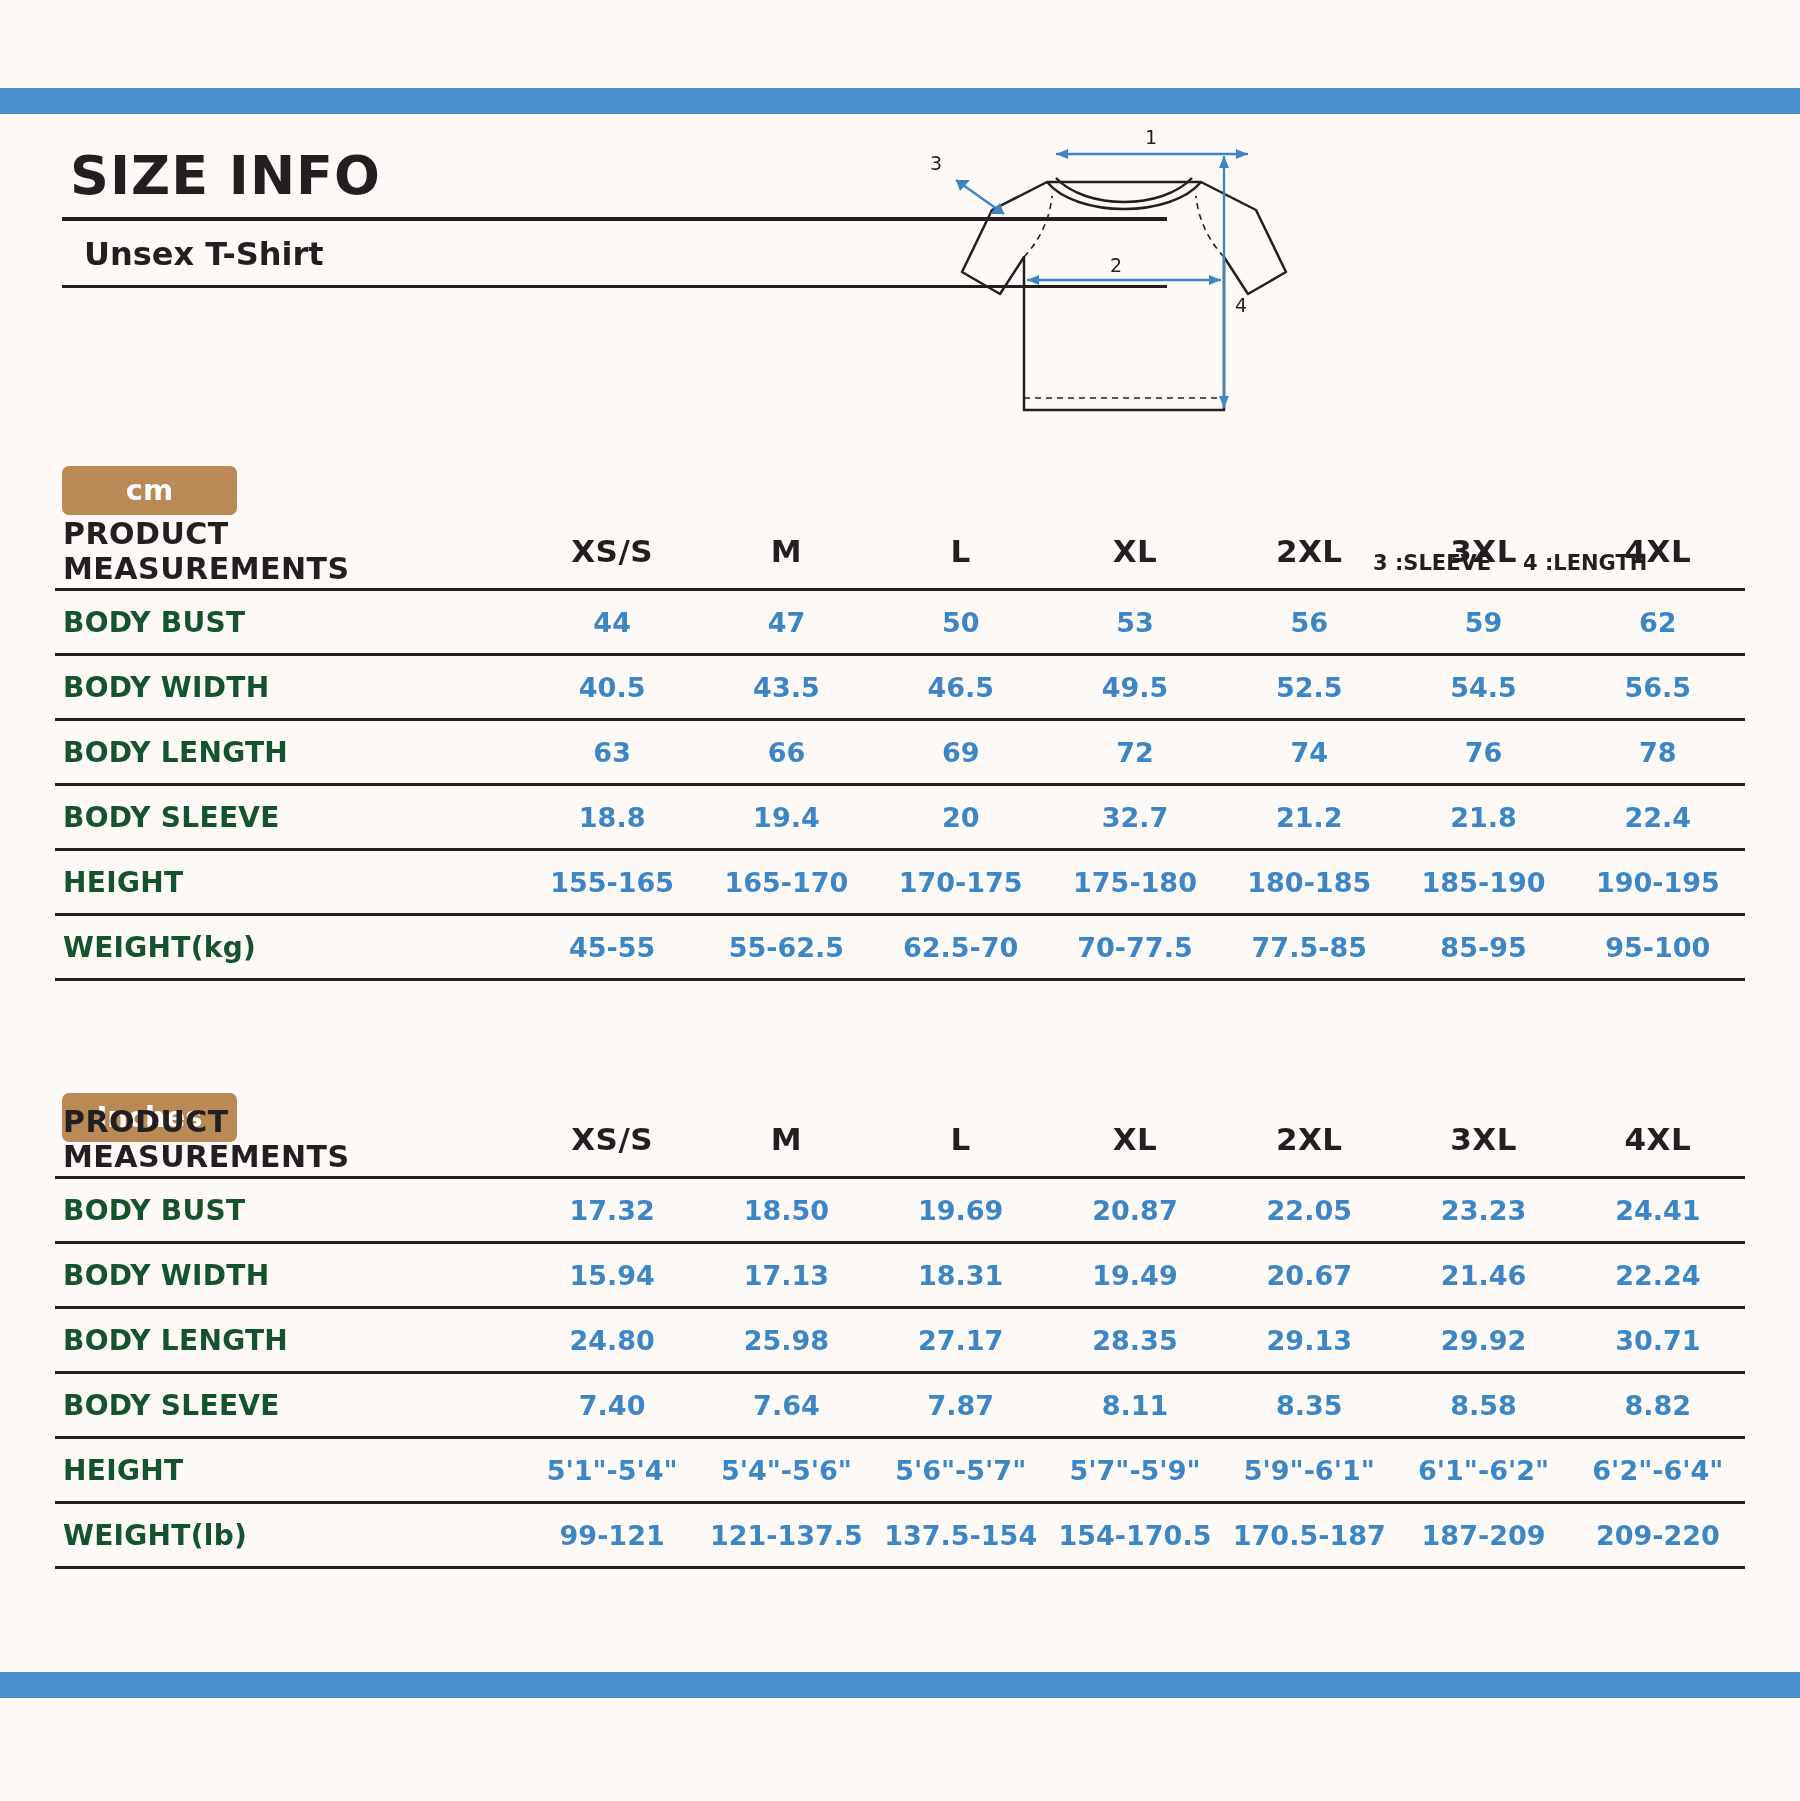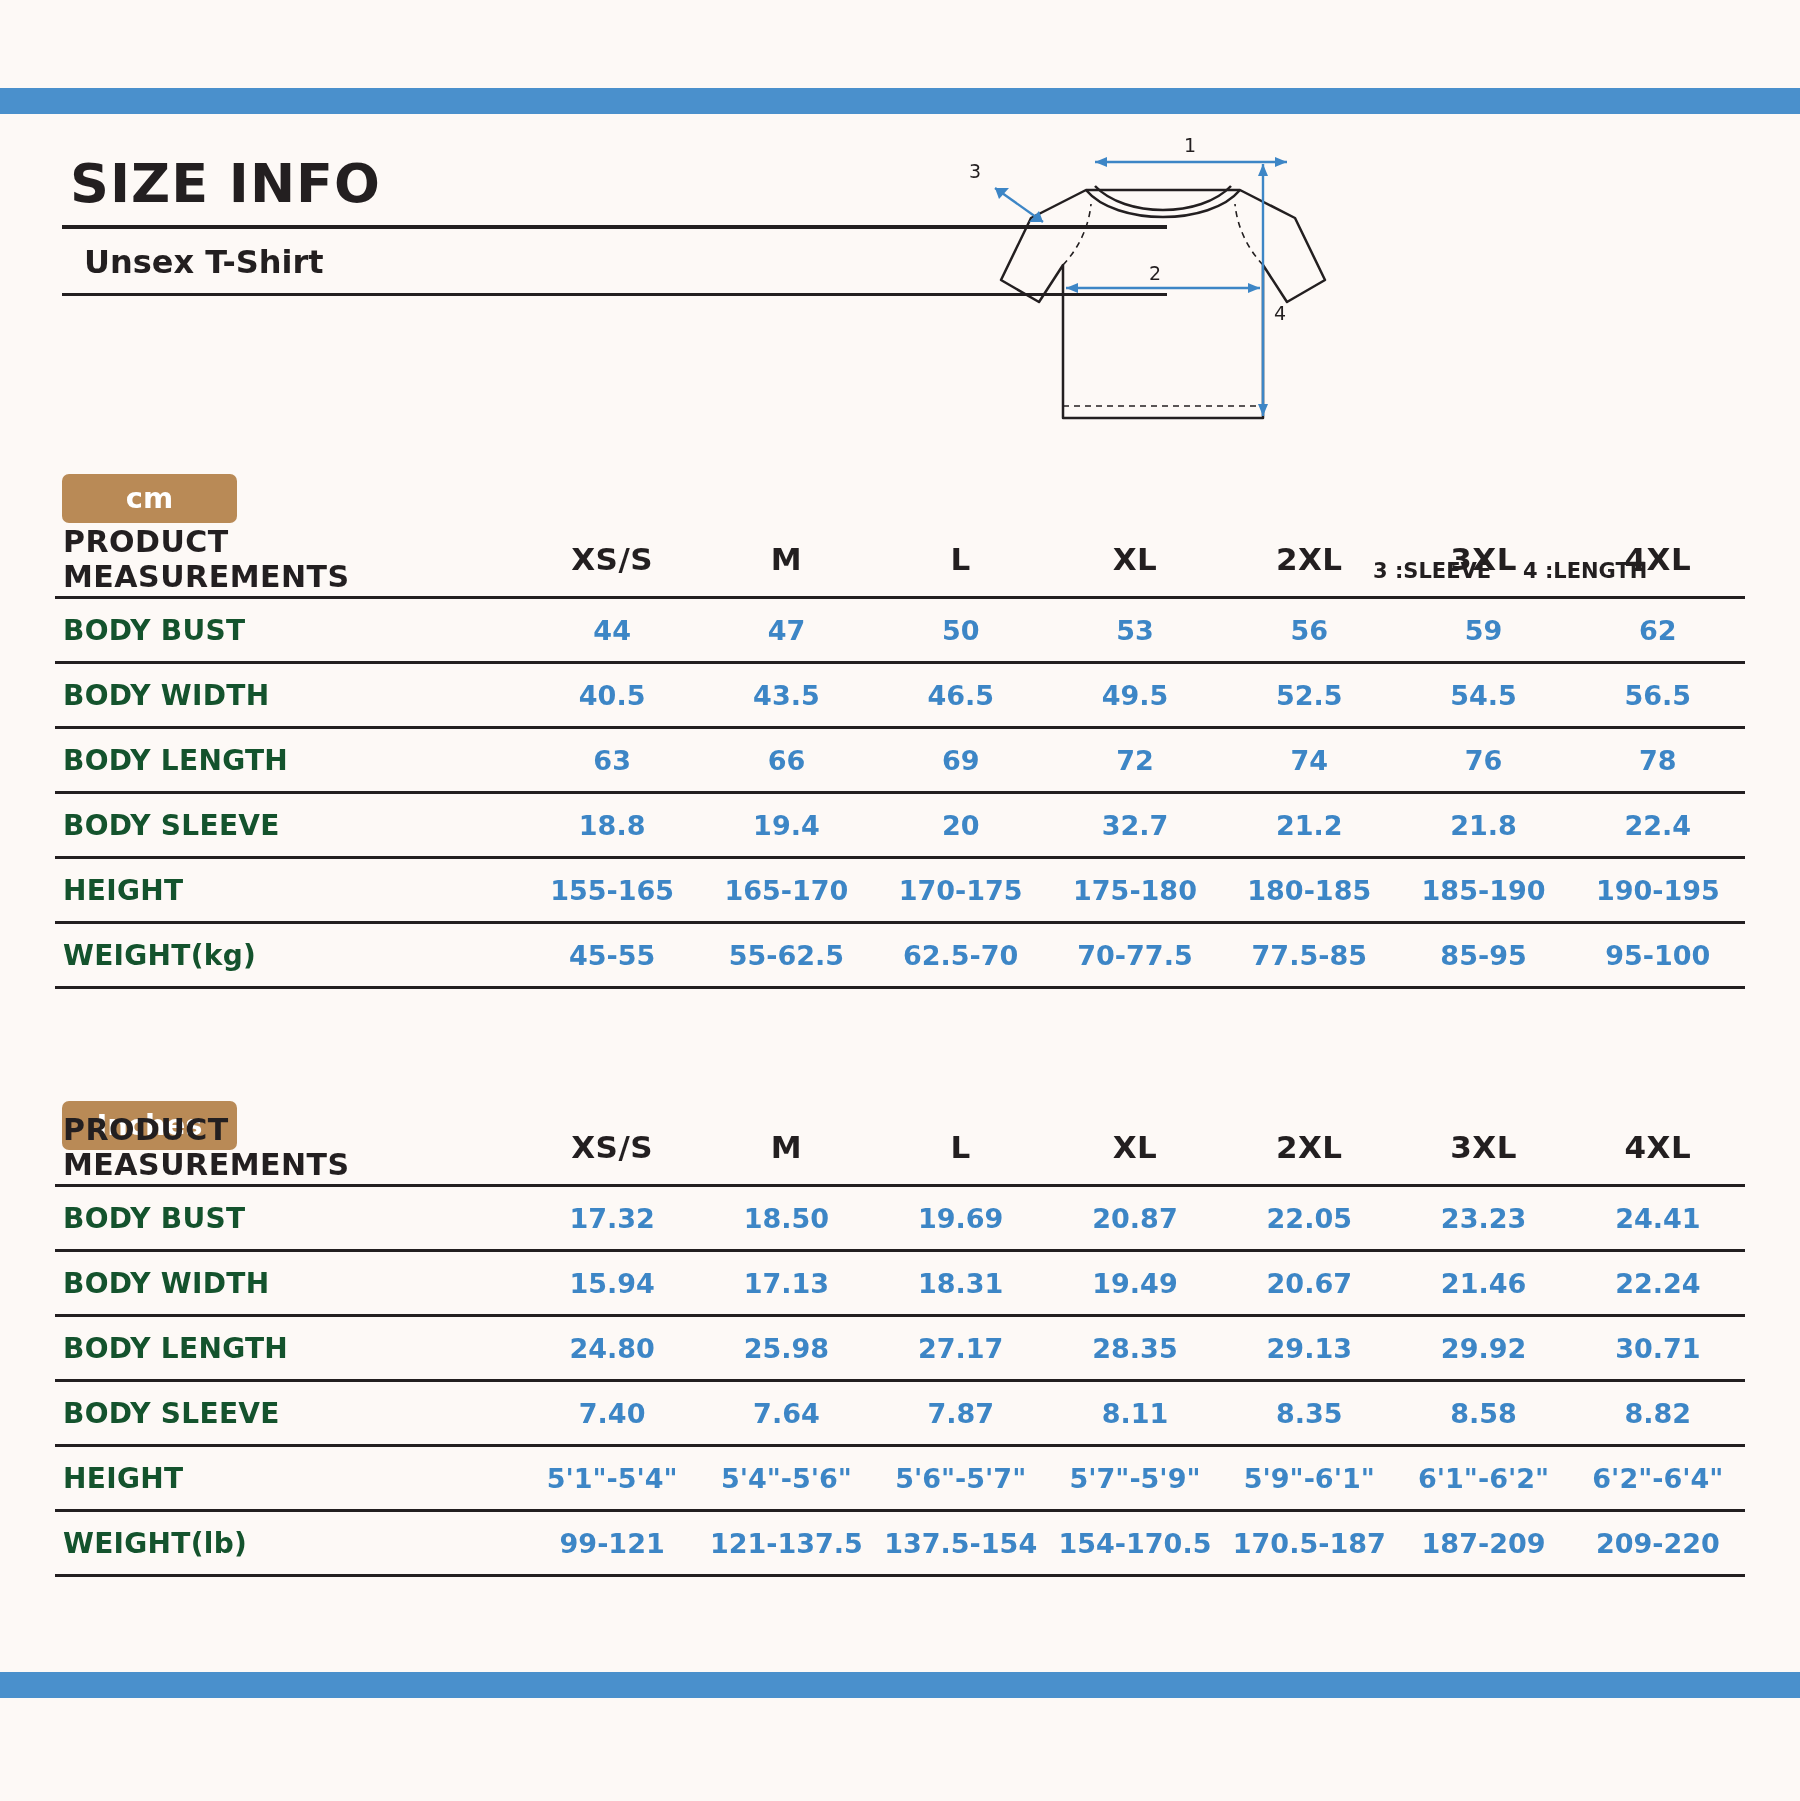--- a/index.html
+++ b/index.html
@@ -32,24 +32,23 @@
     position: absolute;
     left: 0;
     top: 1672px;
     width: 1800px;
     height: 26px;
     background: #4a90cc;
   }
   .content {
     position: absolute;
     left: 0;
-    top: 122px;
+    top: 114px;
     width: 1464px;
     height: 1558px;
-    padding-left: 39px;
   }
 
   
   .title-block {
     position: absolute;
     left: 62px;
     top: 30px;
     width: 1150px;
   }
   .main-title {

